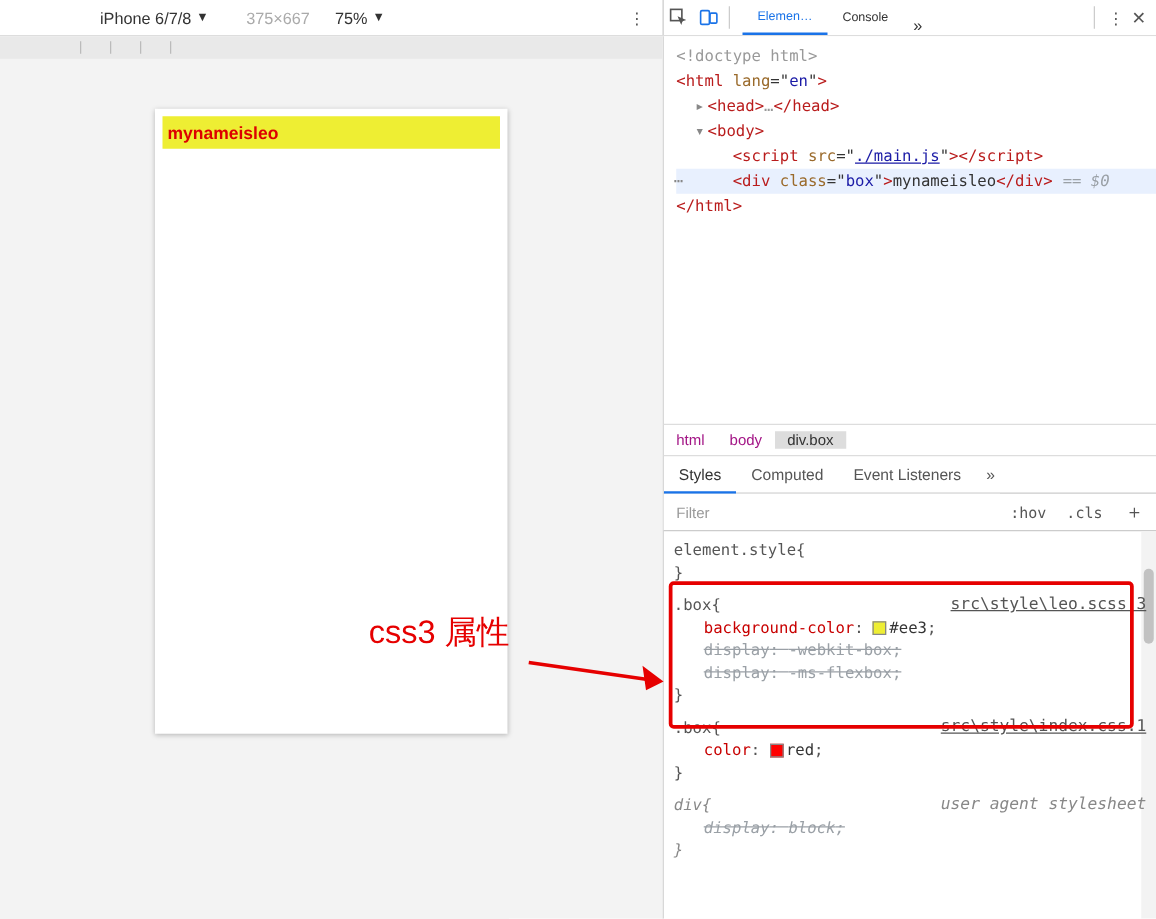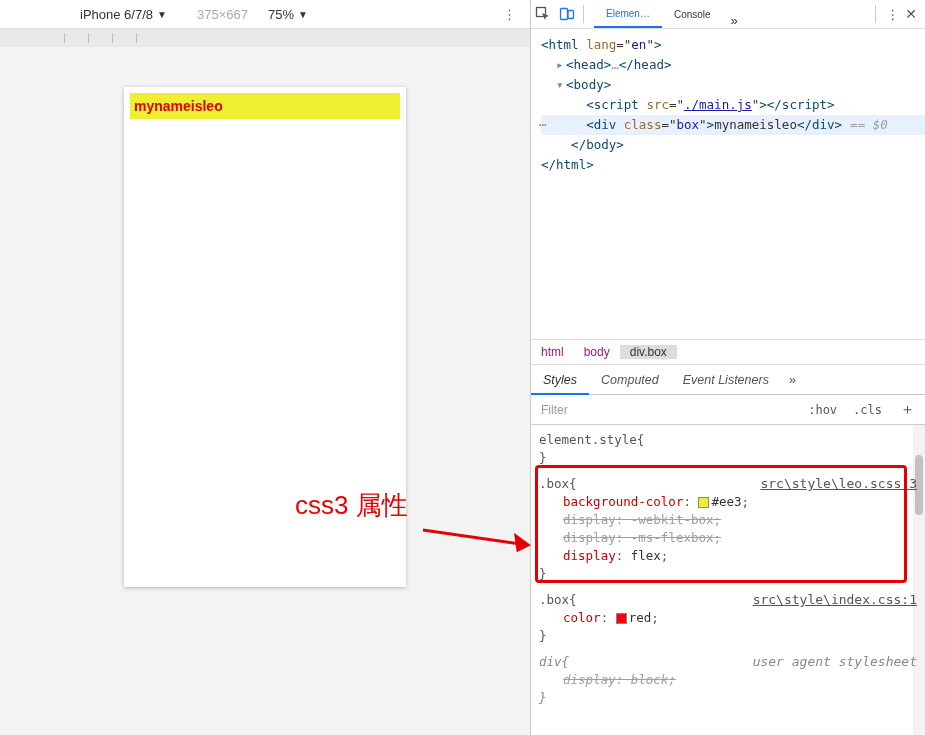--- a/index.html
+++ b/index.html
@@ -79,37 +79,37 @@
     font-size: 12.5px;
     line-height:20px;
     padding:6px 0 6px 10px;
     height:310px;
     overflow:hidden;
     color:#333;
   }
   .dom-line { white-space:pre; }
   .tgl { color:#888; display:inline-block; width:10px; }
   .t-gray { color:#999; }
-  .t-tag { color:#0c4a6e; }
+  .t-tag { color:#b91c1c; }
   .t-attr { color:#9a6a2b; }
   .t-val { color:#1a1aa6; }
   .t-val.link { text-decoration:underline; }
   .t-text { color:#333; }
   .dom-sel { background:#e8f0fe; display:block; position:relative; }
   .dom-sel::before { content:"⋯"; position:absolute; left:-2px; color:#888;}
   .eq0 { color:#9aa0a6; font-style:italic; margin-left:8px;}
 
   
   .crumb { height:26px; border-top:1px solid #ddd; border-bottom:1px solid #ddd; display:flex; align-items:center; font-size:12px;}
   .crumb span { padding:0 10px; color:#a31586; cursor:pointer;}
   .crumb span.sel { background:#ddd; color:#333;}
 
   
   .styletabs { height:30px; display:flex; align-items:center; border-bottom:1px solid #ccc; font-size:12.5px; color:#555;}
-  .styletabs .st { padding:0 12px; height:30px; display:flex; align-items:center; cursor:pointer;font-style:italic;}
+  .styletabs .st { padding:0 12px; height:30px; display:flex; align-items:center; cursor:pointer;}
   .styletabs .st.active { box-shadow: inset 0 -2px 0 #1a73e8; color:#333;}
   .styletabs .st-more { padding:0 8px; cursor:pointer;}
 
   
   .filterbar { height:30px; display:flex; align-items:center; border-bottom:1px solid #ccc; font-size:12px;}
   .filterbar input { border:none; outline:none; padding:0 10px; flex:1; height:100%; font-size:12px; color:#333;}
   .filterbar input::placeholder { color:#999;}
   .filterbar .fb { padding:0 8px; color:#555; font-family:Consolas,monospace; cursor:pointer;}
   .filterbar .plus { padding:0 10px; color:#555; cursor:pointer; font-size:15px;}
 
@@ -201,26 +201,26 @@
       <div class="viewport-wrap">
         <div class="viewport">
           <div class="box-el">mynameisleo</div>
         </div>
       </div>
     </div>
 
     <div class="right">
 
       <div class="dom-tree">
+        <div class="dom-line"><span class="t-gray">&lt;!doctype html&gt;</span></div>
         <div class="dom-line"><span class="t-tag">&lt;<span>html</span></span> <span class="t-attr">lang</span>="<span class="t-val">en</span>"<span class="t-tag">&gt;</span></div>
         <div class="dom-line">  <span class="tgl">▸</span><span class="t-tag">&lt;<span>head</span>&gt;</span><span class="t-gray">…</span><span class="t-tag">&lt;/<span>head</span>&gt;</span></div>
         <div class="dom-line">  <span class="tgl">▾</span><span class="t-tag">&lt;<span>body</span>&gt;</span></div>
         <div class="dom-line">      <span class="t-tag">&lt;<span>script</span></span> <span class="t-attr">src</span>="<span class="t-val link">./main.js</span>"<span class="t-tag">&gt;&lt;/<span>script</span>&gt;</span></div>
         <div class="dom-line dom-sel">      <span class="t-tag">&lt;<span>div</span></span> <span class="t-attr">class</span>="<span class="t-val">box</span>"<span class="t-tag">&gt;</span><span class="t-text">mynameisleo</span><span class="t-tag">&lt;/<span>div</span>&gt;</span><span class="eq0">== $0</span></div>
-        <div class="dom-line">    <span class="t-tag">&lt;/<span>body</span>&gt;</span></div>
         <div class="dom-line"><span class="t-tag">&lt;/<span>html</span>&gt;</span></div>
       </div>
 
       <div class="crumb">
         <span>html</span>
         <span>body</span>
         <span class="sel">div.box</span>
       </div>
 
       <div class="styletabs">
@@ -253,21 +253,20 @@
 
           <div class="rule" id="rule1">
             <div class="rule-head">
                 <span class="sel-name">.box</span> 
                 <span class="brace">{</span>
                 <span class="src">src\style\leo.scss:3</span>
               </div>
             <div class="decl"><span class="prop">background-color</span>: <span class="swatch sw-yel"></span><span class="val">#ee3</span>;</div>
             <div class="decl struck"><span class="prop">display</span>: <span class="val">-webkit-box</span>;</div>
             <div class="decl struck"><span class="prop">display</span>: <span class="val">-ms-flexbox</span>;</div>
-            <div class="decl"><span class="prop">display</span>: <span class="val">flex</span>;</div>
             <div><span class="brace">}</span></div>
           </div>
 
           <div class="rule">
             <div class="rule-head">
                 <span class="sel-name">.box</span> 
                 <span class="brace">{</span>
                 <span class="src">src\style\index.css:1</span>
               </div>
             <div class="decl"><span class="prop">color</span>: <span class="swatch sw-red"></span><span class="val">red</span>;</div>

